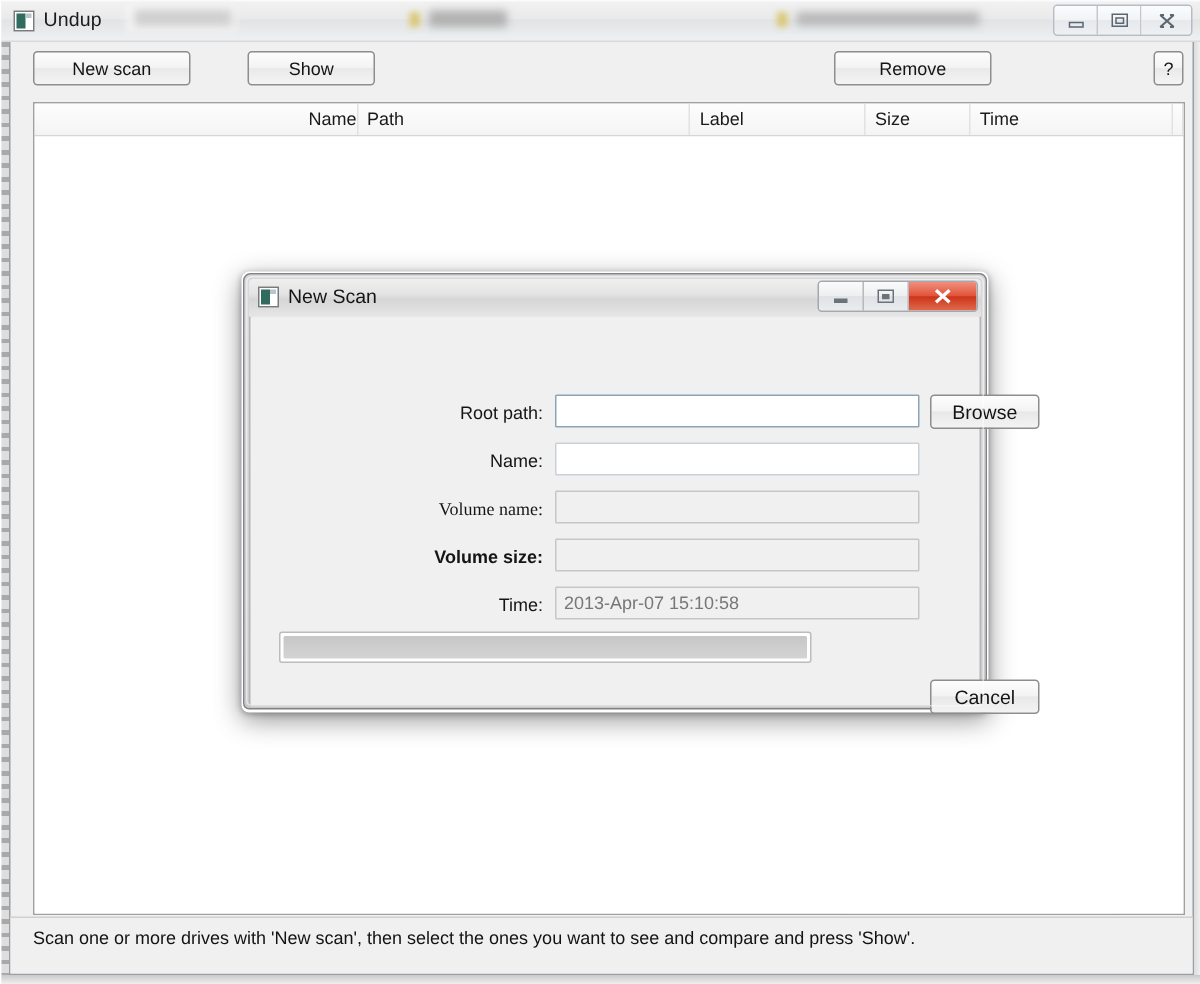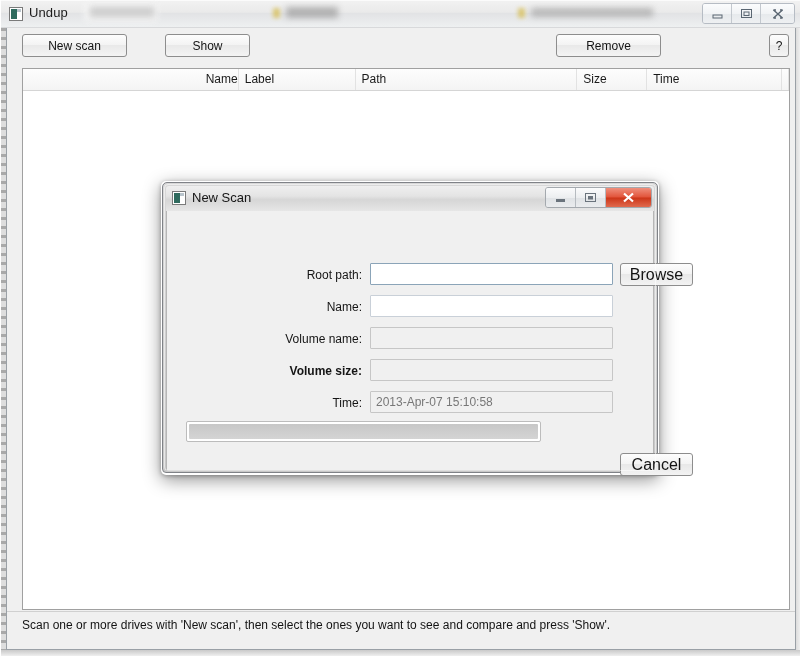--- a/index.html
+++ b/index.html
@@ -311,21 +311,21 @@
     color: #777777;
   }
 
   .dlg-button {
     position: absolute;
     height: 23px;
     background: linear-gradient(to bottom, #fdfdfd 0%, #f3f3f3 48%, #e8e8e8 50%, #f3f3f3 100%);
     border: 1px solid #8d8d8d;
     border-radius: 3px;
     font-family: "Liberation Sans", sans-serif;
-    font-size: 16px;
+    font-size: 13px;
     color: #141414;
     display: flex; align-items: center; justify-content: center;
     cursor: default;
     padding: 0;
   }
 
   #progress-bar {
     position: absolute;
     left: 19px; top: 210px;
     width: 355px; height: 21px;
@@ -409,22 +409,22 @@
     <div id="toolbar">
       <button class="tb-button" id="btn-new-scan">New scan</button>
       <button class="tb-button" id="btn-show">Show</button>
       <button class="tb-button" id="btn-remove">Remove</button>
       <button class="tb-button" id="btn-help">?</button>
     </div>
 
     <div id="list-view">
       <div id="list-header">
         <div class="col-head col-name">Name</div>
+        <div class="col-head col-path">Path</div>
         <div class="col-head col-label">Label</div>
-        <div class="col-head col-path">Path</div>
         <div class="col-head col-size">Size</div>
         <div class="col-head col-time">Time</div>
         <div class="col-head col-rest"></div>
       </div>
       <div id="list-body"></div>
       <div id="list-artifact"></div>
     </div>
 
     <div id="status-bar">
       <div id="status-text">Scan one or more drives with 'New scan', then select the ones you want to see and compare and press 'Show'.</div>
@@ -463,21 +463,21 @@
 
     <div id="dialog-body">
 
       <div class="form-label" style="left:20px; top:57px; width:175px;">Root path:</div>
       <input class="form-input inp-focused" style="left: 203px; top: 52px; width: 243px;" value="">
       <button class="dlg-button" style="left:453px; top:52px; width:73px;">Browse</button>
 
       <div class="form-label" style="left:20px; top:89px; width:175px;">Name:</div>
       <input class="form-input inp-editable" style="left: 203px; top: 84px; width: 243px;" value="">
 
-      <div class="form-label" style="left:20px; top:121px; width:175px;">Volume name:</div>
+      <div class="form-label" style="left:20px; top:121px; width:175px;font-family:Liberation Serif, serif;">Volume name:</div>
       <input class="form-input inp-readonly" style="left: 203px; top: 116px; width: 243px;" readonly="" value="">
 
       <div class="form-label" style="left:20px; top:153px; width:175px;font-weight:bold;">Volume size:</div>
       <input class="form-input inp-readonly" style="left: 203px; top: 148px; width: 243px;" readonly="" value="">
 
       <div class="form-label" style="left:20px; top:185px; width:175px;">Time:</div>
       <input class="form-input inp-readonly" style="left: 203px; top: 180px; width: 243px;" readonly="" value="2013-Apr-07 15:10:58">
 
       <div id="progress-bar">
         <div id="progress-track">

